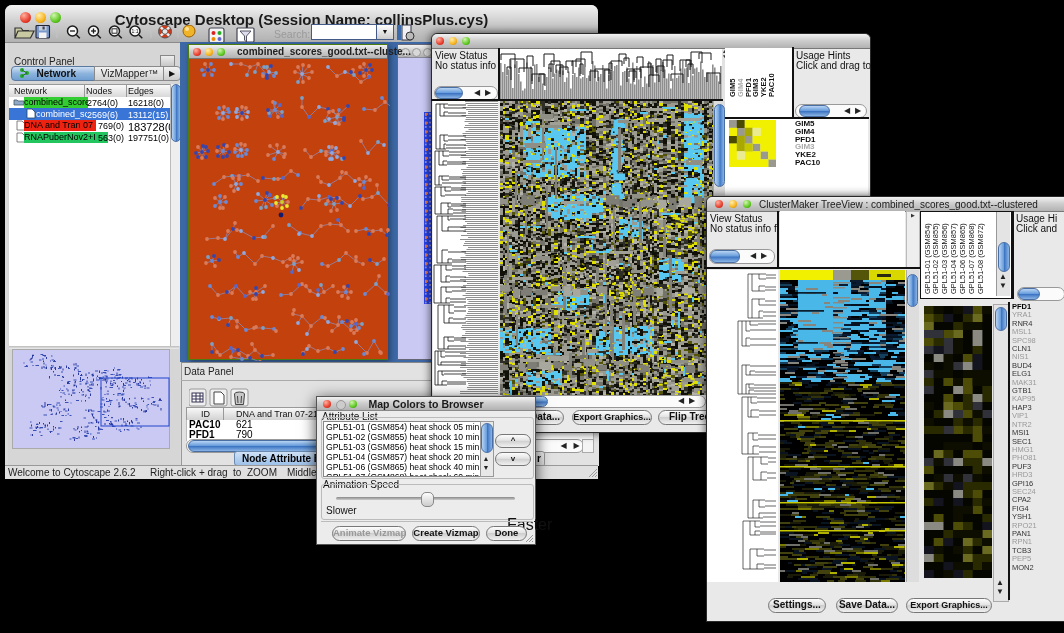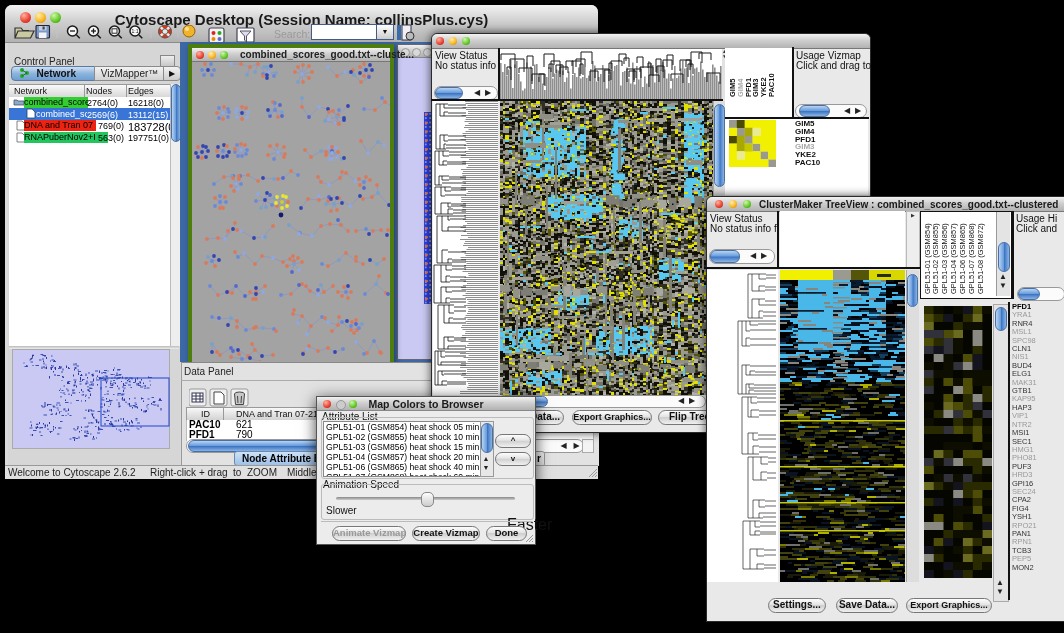--- a/index.html
+++ b/index.html
@@ -155,21 +155,21 @@
   <div class="tl" style="left:3px;top:3px;width:7px;height:7px;border:1px solid #999;background:#d8d8d8"></div>
   <div class="tl" style="left:14px;top:3px;width:7px;height:7px;border:1px solid #999;background:#d8d8d8"></div>
   <div class="tl" style="left:25px;top:3px;width:7px;height:7px;border:1px solid #999;background:#d8d8d8"></div>
   <div class="ab" style="left:26px;top:67px;width:122px;height:192px;
     background-color:#2842ea;
     background-image:radial-gradient(circle 1.7px at 2.2px 2.2px,#e87848 99%,transparent),
       radial-gradient(circle 1px at 2px 2px,#9a9ad8 99%,transparent);
     background-size:8.8px 8.8px,4.4px 4.4px"></div>
  </div>
 
- <div class="ab" style="left:183px;top:39px;width:198px;height:314px;background:#a3a3a3;border:4px solid #4d7c0f;box-shadow:2px 2px 6px rgba(0,0,0,.4)">
+ <div class="ab" style="left:183px;top:39px;width:198px;height:314px;background:#c2410c;border:1px solid #4d7c0f;box-shadow:2px 2px 6px rgba(0,0,0,.4)">
   <div class="metal" style="position:absolute;left:0;top:0;right:0;height:13px;border-bottom:1px solid #777"></div>
   <div class="t" style="left:48px;top:1px;font-size:10px;font-weight:bold;color:#222">combined_scores_good.txt--cluste...</div>
   <div class="tl" style="left:4px;top:3px;width:8px;height:8px;background:radial-gradient(circle at 35% 30%,#ffb0a0,#e8402e 60%,#b01a10)"></div>
   <div class="tl" style="left:16px;top:3px;width:8px;height:8px;background:radial-gradient(circle at 35% 30%,#ffeeb0,#f8b51e 60%,#c07c00)"></div>
   <div class="tl" style="left:28px;top:3px;width:8px;height:8px;background:radial-gradient(circle at 35% 30%,#d2f5b0,#5fc922 60%,#2e8800)"></div>
  </div>
  <svg width="196" height="299" style="position:absolute;left:189px;top:57px">
       <path stroke="#8593cf" stroke-width="0.7" fill="none" d="M14 8L20 8M14 8L18 13M14 8L10 13M14 8L8 8M14 8L11 2M14 8L17 2M37 2L47 2M47 2L48 -6M47 2L56 5M56 5L53 13M56 5L64 2M64 2L61 10M64 2L73 13M73 13L69 12M75 10L82 11M75 10L80 14M75 10L73 16M75 10L69 14M75 10L70 5M75 10L73 5M75 10L77 4M108 12L118 10M108 12L115 16M108 12L109 20M108 12L104 20M108 12L101 10M108 12L104 5M108 12L109 3M108 12L115 4M134 5L143 14M143 14L151 10M151 10L160 13M160 13L159 8M172 8L178 8M172 8L175 14M172 8L170 14M172 8L166 11M172 8L166 5M172 8L170 2M172 8L176 3M157 10L167 20M167 20L175 15M29 51L35 50M29 51L34 55M29 51L29 57M29 51L25 56M29 51L23 51M29 51L25 46M29 51L30 45M29 51L34 47M48 51L54 50M48 51L53 55M48 51L48 57M48 51L43 55M48 51L42 50M48 51L43 47M48 51L48 45M48 51L52 46M81 48L88 50M81 48L88 54M81 48L84 55M81 48L76 54M81 48L75 51M81 48L74 48M81 48L79 40M81 48L81 41M81 48L86 43M108 45L108 36M108 45L115 55M115 55L125 45M125 45L134 47M134 47L144 53M144 53L154 44M143 55L150 56M143 55L145 62M143 55L141 61M143 55L135 57M143 55L139 49M143 55L145 48M170 47L181 48M181 48L191 40M191 40L188 36M191 40L199 46M199 46L203 40M131 59L135 50M131 59L142 61M142 61L141 61M142 61L150 58M8 90L14 89M8 90L12 95M8 90L8 96M8 90L4 95M8 90L2 91M8 90L4 85M8 90L9 84M8 90L12 85M29 89L35 90M29 89L33 94M29 89L29 95M29 89L24 94M29 89L23 89M29 89L24 85M29 89L30 83M29 89L33 84M47 88L53 88M47 88L52 92M47 88L48 94M47 88L44 94M47 88L41 90M47 88L41 87M47 88L43 83M47 88L47 82M47 88L51 83M84 90L91 92M84 90L90 95M84 90L80 97M84 90L74 93M84 90L76 84M84 90L83 83M84 90L90 85M111 88L117 95M117 95L127 89M127 89L138 89M138 89L148 97M138 91L144 90M138 91L143 95M138 91L138 97M138 91L136 97M138 91L132 93M138 91L132 90M138 91L135 85M138 91L138 85M138 91L142 86M167 79L174 91M174 91L184 80M184 80L190 83M20 122L30 115M30 115L39 114M39 114L38 114M39 114L46 114M46 114L45 114M46 114L54 113M54 113L64 119M42 122L47 122M42 122L44 127M42 122L40 129M42 122L37 124M42 122L39 116M42 122L45 117M69 116L80 117M80 117L89 116M89 116L84 117M89 116L97 109M97 109L104 113M127 120L124 115M127 120L135 123M135 123L146 116M146 116L148 110M146 116L152 111M152 111L161 119M170 120L176 118M170 120L170 126M170 120L166 123M170 120L165 117M170 120L172 115M26 140L32 140M26 140L29 146M26 140L26 146M26 140L21 144M26 140L21 136M26 140L26 134M26 140L31 135M71 138L81 136M71 138L78 143M71 138L72 145M71 138L67 146M71 138L62 139M71 138L64 132M71 138L73 131M71 138L76 133M88 140L94 140M88 140L93 144M88 140L88 146M88 140L83 144M88 140L82 141M88 140L83 135M88 140L89 134M88 140L92 135M107 146L114 137M114 137L125 138M125 138L125 134M125 138L135 135M135 135L134 139M135 135L145 136M145 136L156 144M156 144L166 134M140 142L148 141M140 142L143 148M140 142L137 149M140 142L132 142M140 142L137 137M140 142L143 136M169 137L178 135M178 135L184 131M184 131L183 123M184 131L195 143M13 177L24 176M24 176L31 177M31 177L34 169M31 177L39 167M39 167L41 161M39 167L47 169M47 169L43 168M47 169L60 176M60 176L69 175M69 175L71 175M69 175L79 164M95 163L106 171M106 171L105 172M106 171L118 174M118 174L127 164M127 164L136 162M136 162L147 163M147 163L144 158M147 163L154 169M162 169L172 167M172 167L179 169M179 169L175 172M179 169L187 168M187 168L193 173M193 173L194 168M18 199L25 198M18 199L21 204M18 199L12 201M18 199L14 195M18 199L20 194M44 195L41 190M44 195L50 191M50 191L61 202M61 202L68 194M68 194L79 196M79 196L89 200M89 200L99 194M99 194L100 199M100 202L108 200M100 202L105 208M100 202L98 210M100 202L93 204M100 202L96 197M100 202L104 196M128 202L134 204M134 204L145 198M145 198L152 191M152 191L162 199M162 199L162 195M162 199L169 202M176 198L183 202M183 202L190 197M16 224L24 233M24 233L34 230M34 230L33 230M34 230L42 224M42 224L38 231M42 224L51 234M51 234L62 230M62 230L71 224M62 232L69 230M62 232L62 237M62 232L59 237M62 232L56 230M62 232L62 226M87 233L97 232M97 232L108 222M108 222L105 223M108 222L116 229M116 229L112 224M116 229L124 233M124 233L124 228M124 233L130 230M130 230L127 223M130 230L139 224M152 230L157 230M152 230L154 236M152 230L148 234M152 230L144 230M152 230L150 225M152 230L154 224M171 232L182 222M182 222L185 214M182 222L192 231M192 231L194 232M18 255L25 257M25 257L25 256M25 257L37 256M37 256L34 263M37 256L43 259M43 259L43 265M43 259L52 268M52 268L60 266M60 266L62 265M60 266L69 266M69 266L80 267M80 267L82 269M99 252L100 248M99 252L108 254M108 254L104 261M108 254L117 264M117 264L113 272M117 264L128 255M128 255L131 256M128 255L134 260M134 260L144 263M144 263L145 255M162 262L168 262M162 262L163 268M162 262L157 264M162 262L158 260M162 262L162 258M138 269L148 260M148 260L153 259M148 260L157 268M157 268L165 266M165 266L160 271M18 282L18 290M18 282L26 293M26 293L23 290M26 293L37 286M37 286L44 288M44 288L54 294M54 294L61 288M61 288L58 282M61 288L68 294M68 294L79 293M109 291L109 292M109 291L115 284M115 284L113 287M115 284L124 289M124 289L134 286M134 286L141 290M141 290L149 287M162 280L173 291M173 291L170 292M173 291L180 279M180 279L187 291M187 291L186 290M24 319L31 320M31 320L43 310M43 310L49 321M49 321L58 309M58 309L57 307M58 309L67 310M67 310L77 319M77 319L82 311M95 318L99 318M95 318L96 325M95 318L92 322M95 318L90 315M95 318L97 314M122 317L133 312M133 312L130 315M133 312L144 315M144 315L153 316M153 316L151 310M153 316L159 317M159 317L156 318M159 317L169 314M20 341L31 339M31 339L27 337M31 339L40 332M40 332L46 334M46 334L55 338M55 338L58 343M55 338L65 333M96 346L104 334M104 334L115 343M115 343L116 341M115 343L125 343M125 343L135 340M135 340L132 336M135 340L143 343M143 343L147 342M158 331L169 330M169 330L177 331M177 331L179 330M177 331L186 341M37 295L39 289M37 295L48 297M48 297L45 292M48 297L56 296M56 296L66 300M64 317L71 319M71 319L80 323M80 323L85 321M80 323L88 325M88 325L87 320"></path>
       <circle cx="20" cy="8" r="1.9" fill="#6b8ad5"></circle>
       <circle cx="18" cy="13" r="1.9" fill="#6b8ad5"></circle>
@@ -716,21 +716,21 @@
  <text transform="translate(8.0 48) rotate(-90)">GIM5</text>
  <text transform="translate(15.8 48) rotate(-90)" fill="#aaa">GIM4</text>
  <text transform="translate(23.6 48) rotate(-90)">PFD1</text>
  <text transform="translate(31.4 48) rotate(-90)">GIM3</text>
  <text transform="translate(39.2 48) rotate(-90)">YKE2</text>
  <text transform="translate(47.0 48) rotate(-90)">PAC10</text>
  </g>
 </svg>
 
 <div class="ab" style="left:792px;top:47px;width:2px;height:148px;background:#111"></div>
-<div class="t" style="left:796px;top:50px;font-size:10px;color:#111">Usage Vizmap</div>
+<div class="t" style="left:796px;top:50px;font-size:10px;color:#111">Usage Hints</div>
 <div class="t" style="left:796px;top:60px;font-size:10px;color:#111">Click and drag to</div>
 <div class="scrolltrack" style="left:795px;top:104px;width:70px;height:12px"></div>
 <div class="aquathumb" style="left:799px;top:105px;width:29px;height:10px"></div>
 <div class="arrbox" style="left:842px;top:106px;width:10px">◀</div>
 <div class="arrbox" style="left:853px;top:106px;width:10px">▶</div>
 <div class="ab" style="left:725px;top:117px;width:144px;height:2px;background:#111"></div>
 <div class="ab" style="left:725px;top:99px;width:67px;height:18px;background:#fff"></div>
 <div class="ab" style="left:725px;top:119px;width:143px;height:76px;background:#fff"></div>
 <svg width="47" height="47" style="position:absolute;left:729px;top:120px">
     <path fill="#999990" d="M0 0h8.1v8.1h-8.1zM7.8 7.8h8.1v8.1h-8.1zM15.7 15.7h8.1v8.1h-8.1zM23.5 23.5h8.1v8.1h-8.1zM31.3 31.3h8.1v8.1h-8.1zM39.2 39.2h8.1v8.1h-8.1z"></path>
@@ -778,21 +778,21 @@
 <div class="arrbox" style="left:687px;top:396px;width:10px">▶</div>
 
 <div class="aqbtn" style="left:437px;top:410px;width:62px;height:13px">Settings...</div>
 <div class="aqbtn" style="left:500px;top:410px;width:62px;height:13px">Save Data...</div>
 <div class="aqbtn" style="left:572px;top:410px;width:78px;height:13px;font-size:9px">Export Graphics...</div>
 <div class="aqbtn" style="left:658px;top:410px;width:76px;height:13px;text-align:left;padding-left:10px">Flip Tree N</div>
 
 <div class="ab" style="left:706px;top:196px;width:420px;height:424px;background:#e9e9e9;
  border-radius:6px 6px 0 0;box-shadow:0 0 10px rgba(0,0,0,.7);border:1px solid #2a2a2a">
  <div class="metal" style="position:absolute;left:0;top:0;right:0;height:14px;border-radius:6px 6px 0 0;border-bottom:1px solid #777"></div>
- <div class="t" style="left:52px;top:2px;font-size:10px;font-weight:bold;color:#1a1a1a">ClusterMaker TreeView : combined_scores_good.txt--clustered</div>
+ <div class="t" style="left:52px;top:2px;font-size:10px;font-weight:normal;color:#1a1a1a">ClusterMaker TreeView : combined_scores_good.txt--clustered</div>
  <div class="tl" style="left:8px;top:3px;width:8px;height:8px;background:radial-gradient(circle at 35% 30%,#ffb0a0,#e8402e 60%,#b01a10)"></div>
  <div class="tl" style="left:22px;top:3px;width:8px;height:8px;background:radial-gradient(circle at 35% 30%,#ffeeb0,#f8b51e 60%,#c07c00)"></div>
  <div class="tl" style="left:36px;top:3px;width:8px;height:8px;background:radial-gradient(circle at 35% 30%,#d2f5b0,#5fc922 60%,#2e8800)"></div>
 </div>
 
 <div class="t" style="left:710px;top:213px;font-size:10px;color:#111">View Status</div>
 <div class="t" style="left:710px;top:223px;font-size:10px;color:#111">No status info f</div>
 <div class="scrolltrack" style="left:709px;top:249px;width:64px;height:13px"></div>
 <div class="aquathumb" style="left:710px;top:250px;width:28px;height:11px"></div>
 <div class="arrbox" style="left:748px;top:251px;width:10px">◀</div>

